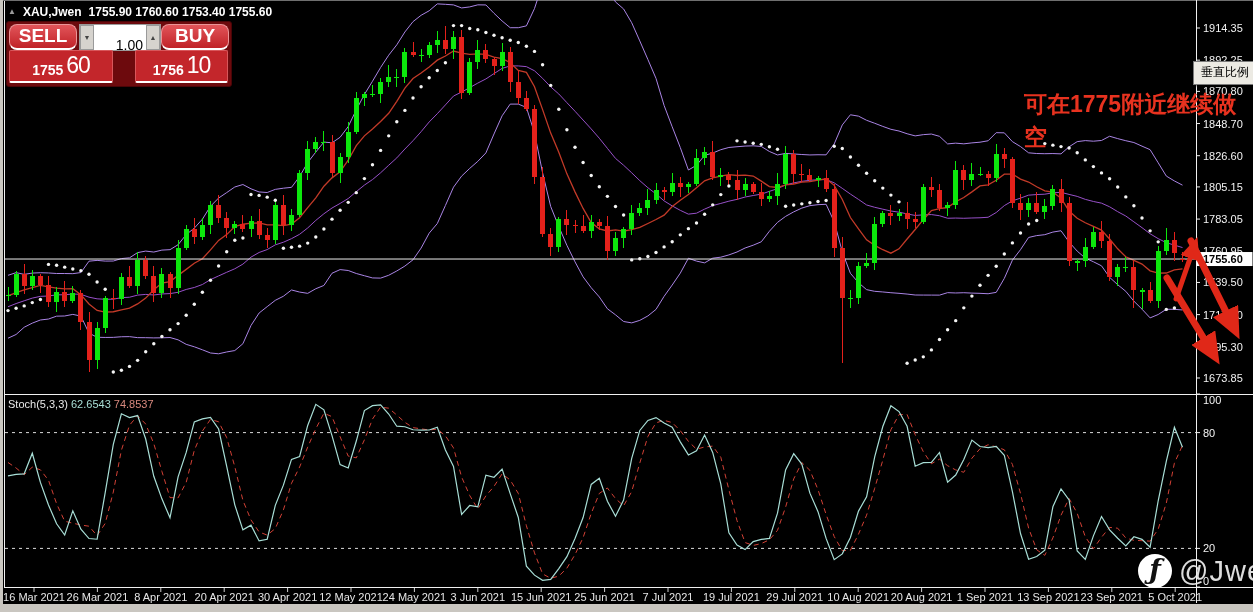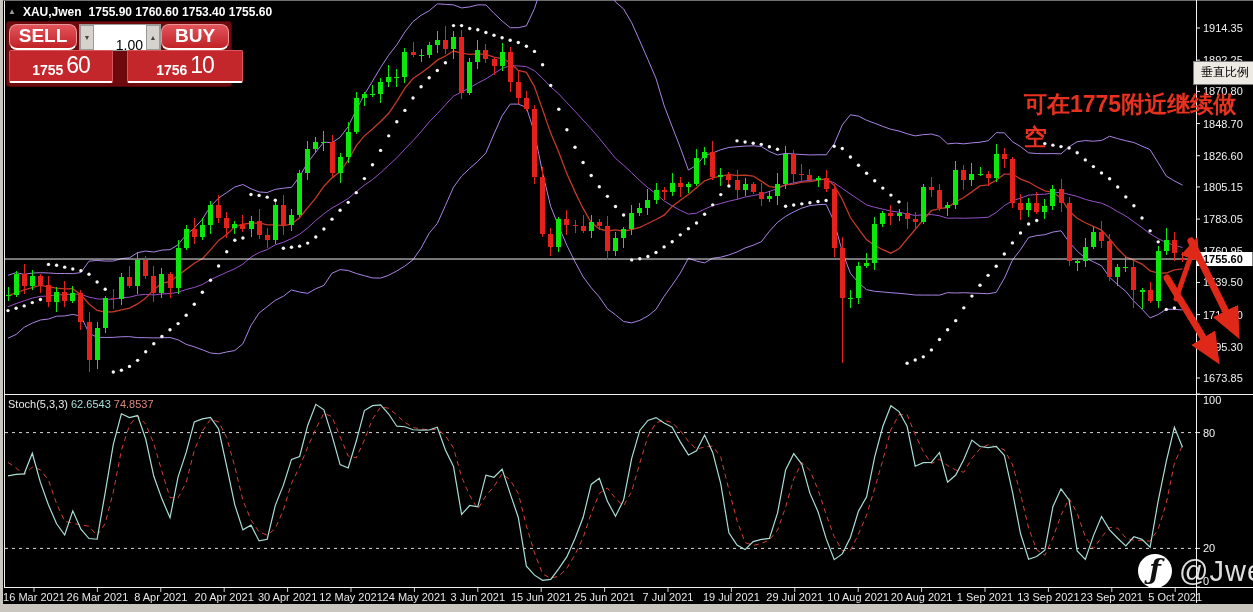--- a/index.html
+++ b/index.html
@@ -20,21 +20,21 @@
   #buy-btn{left:154px;}
   #vol-wrap{position:absolute;left:72px;top:2px;width:80px;height:25px;background:#fff;border:1px solid #9a9a9a;display:flex;}
   .spin{width:14px;height:100%;background:#d6d3ce;border:1px solid #9a9a9a;box-sizing:border-box;
         font-size:7px;color:#444;text-align:center;line-height:23px;cursor:pointer;}
   #vol-input{flex:1;width:36px;border:none;outline:none;font-family:"Liberation Sans",sans-serif;
              font-size:14px;text-align:right;padding:15px 3px 0 0;color:#000;}
   .px-block{position:absolute;top:28px;height:33px;background:#c3262b;border:1px solid #d8575b;
             border-bottom:2px solid #fff;border-radius:2px;color:#fff;display:flex;align-items:flex-end;
             justify-content:center;gap:3px;padding-bottom:1px;box-sizing:border-box;}
   #bid-block{left:2px;width:104px;}
-  #ask-block{left:120px;width:116px;align-items:flex-end;}
+  #ask-block{left:128px;width:93px;align-items:flex-end;}
   .px-small{font-size:14px;font-weight:bold;line-height:20px;}
   .px-big{font-size:23px;font-weight:normal;line-height:29px;letter-spacing:-1px;}
   
   #stoch-label{left:8px;top:398px;font-size:11px;color:#e9e9e9;}
   #stoch-label .kv{color:#a8ded6;} #stoch-label .dv{color:#d8897e;margin-top:12px;}
   
   .anno{color:#e8321f;font-weight:bold;font-size:23px;line-height:33px;white-space:nowrap;z-index:4;}
   #anno-top{left:1024px;top:88px;}
   #anno-bottom{left:1012px;top:329px;}
   

